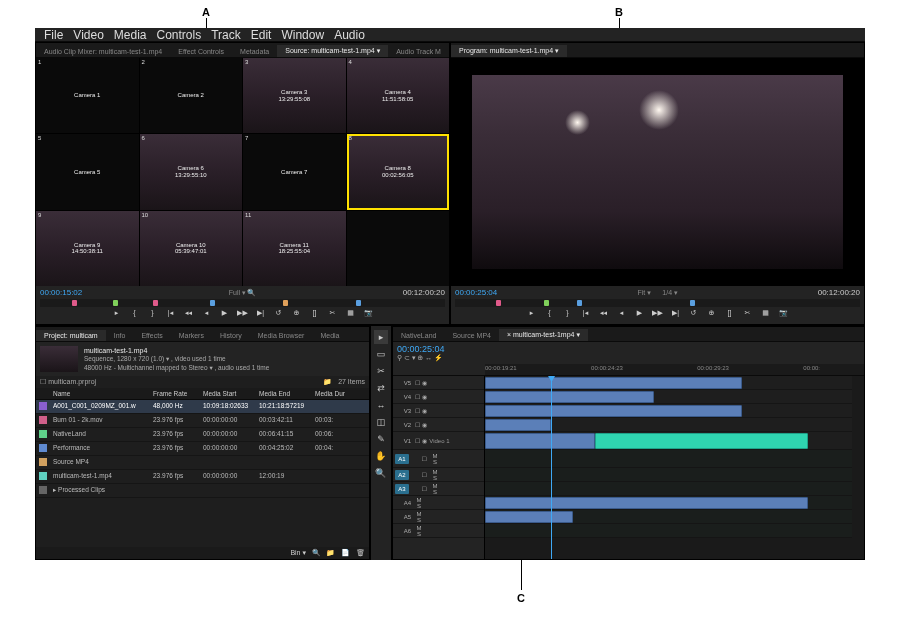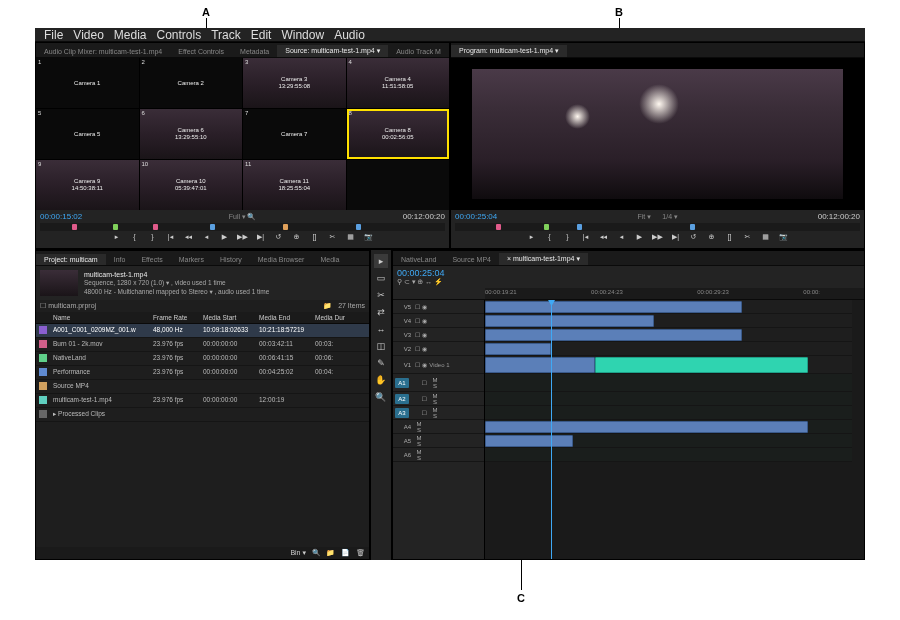--- a/index.html
+++ b/index.html
@@ -5,21 +5,21 @@
   * { margin: 0; padding: 0; box-sizing: border-box; font-family: "Segoe UI", Arial, sans-serif; }
   body { background: #fff; width: 900px; height: 620px; position: relative; overflow: hidden; font-size: 8px; color: #ccc; }
   .callout-label { position: absolute; font-weight: bold; color: #000; font-size: 11px; z-index: 100; }
   .callout-line { position: absolute; background: #000; z-index: 99; }
 
   .app { position: absolute; left: 35px; top: 28px; width: 830px; height: 532px; background: #1a1a1a; display: flex; flex-direction: column; }
   .menubar { height: 14px; background: #232323; display: flex; align-items: center; padding: 0 4px; border-bottom: 1px solid #0a0a0a; }
   .menubar span { padding: 0 5px; color: #ddd; font-size: 12px; cursor: pointer; text-decoration-color: transparent; }
 
   .workspace { flex: 1; display: flex; flex-direction: column; }
-  .top-panels { display: flex; height: 208px; border-bottom: 1px solid #000; }
+  .top-panels { display: flex; height: 284px; border-bottom: 1px solid #000; }
   .bottom-panels { display: flex; flex: 1; }
 
   .panel { background: #1e1e1e; display: flex; flex-direction: column; border: 1px solid #000; }
   .panel-left { width: 415px; }
   .panel-right { flex: 1; }
 
   .tabbar { height: 15px; background: #1a1a1a; display: flex; align-items: flex-end; border-bottom: 1px solid #0a0a0a; overflow: hidden; }
   .tab { padding: 2px 8px; font-size: 7px; color: #888; white-space: nowrap; cursor: pointer; }
   .tab.active { background: #2a2a2a; color: #e8e8e8; }
 

